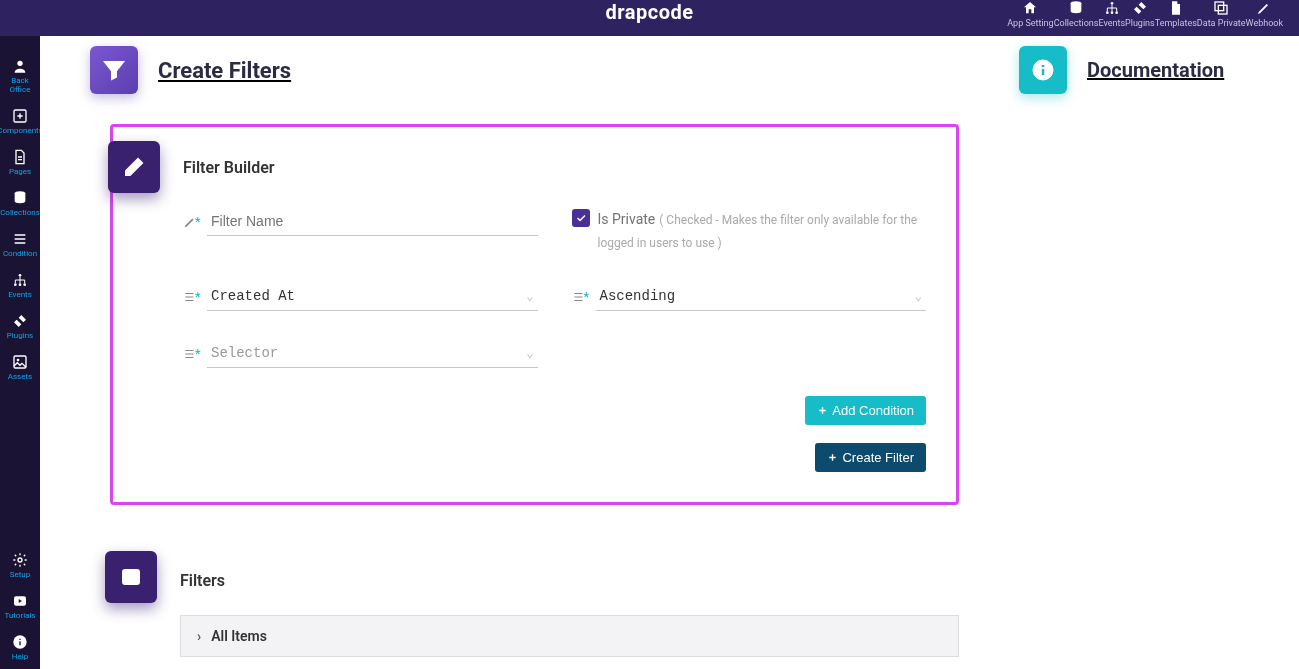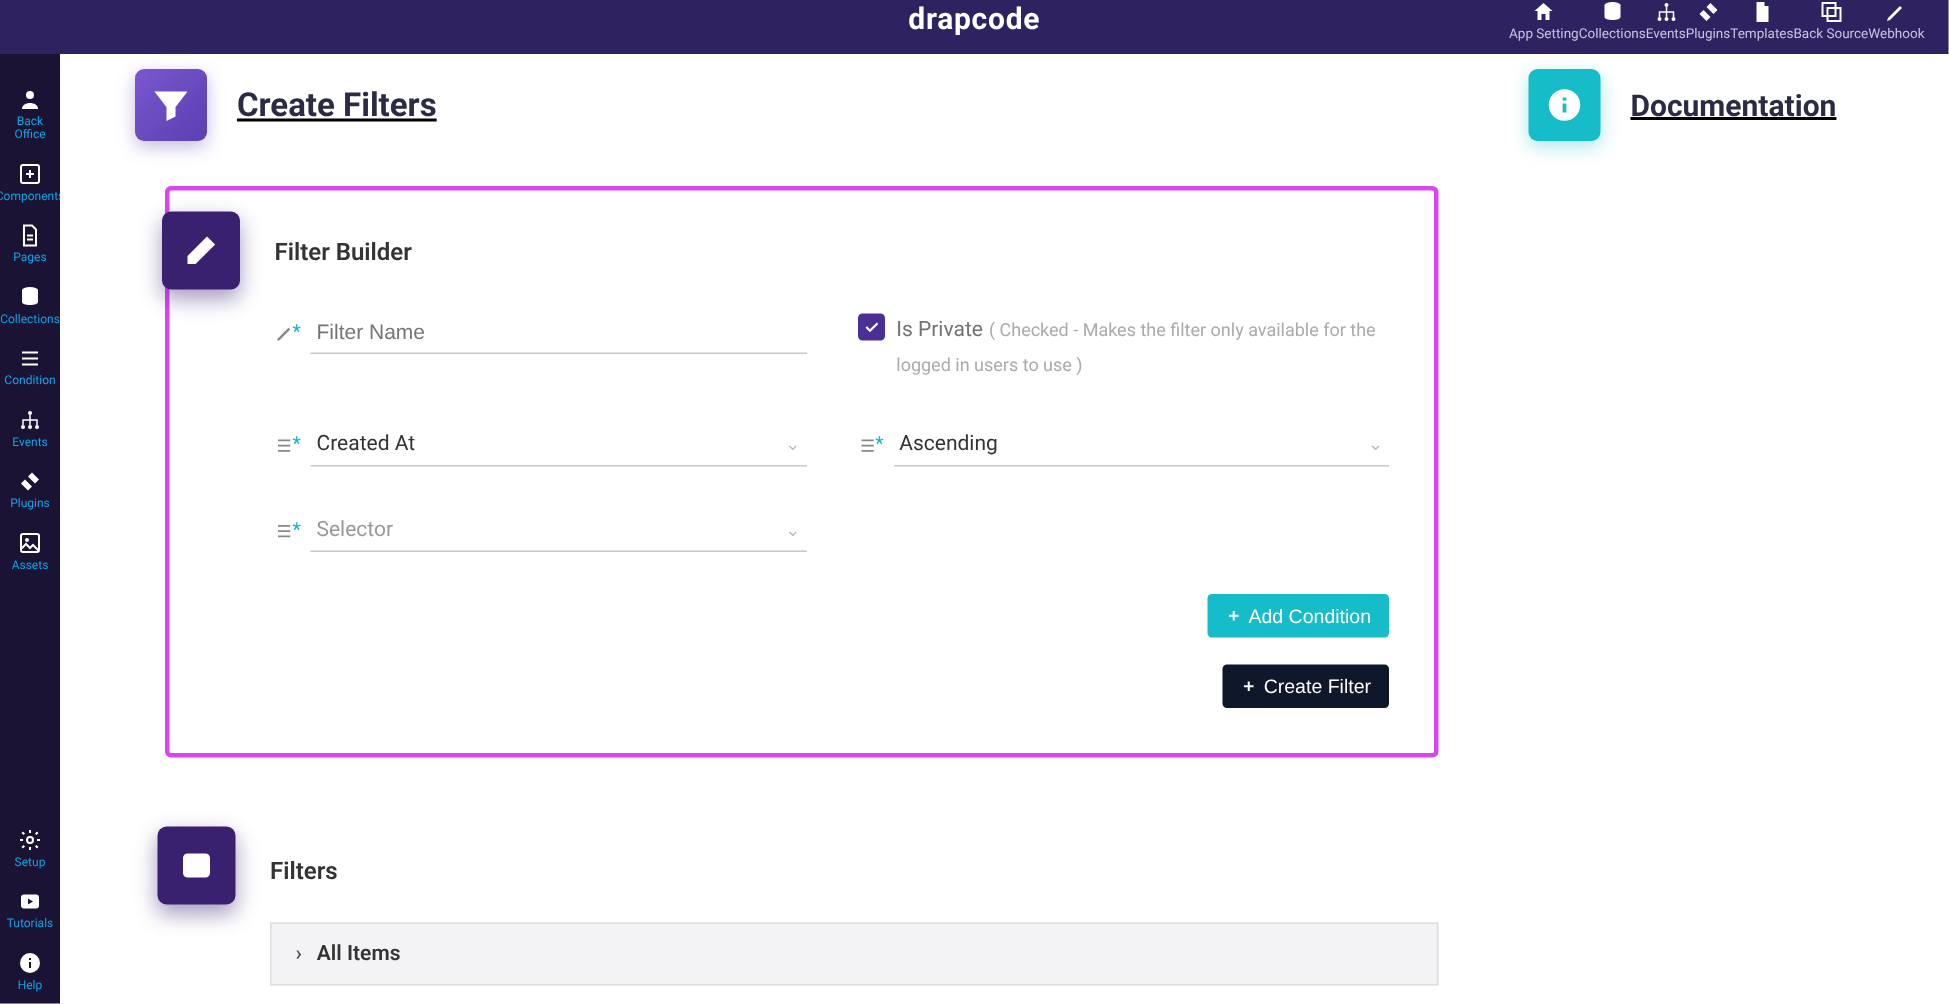--- a/index.html
+++ b/index.html
@@ -164,20 +164,21 @@
       background: transparent;
     }
     .field-select {
       flex: 1;
       position: relative;
       border-bottom: 1px solid #c7c7c7;
       padding: 6px 22px 6px 4px;
       font-size: 14px;
       color: #333;
       cursor: pointer;
+      font-family: Liberation Mono, monospace;
     }
     .field-select .chev {
       position: absolute;
       right: 4px;
       top: 50%;
       transform: translateY(-50%);
       color: #bbb;
       font-size: 12px;
     }
 
@@ -207,21 +208,21 @@
       border: none;
       padding: 7px 12px;
       font-size: 13px;
       border-radius: 3px;
       cursor: pointer;
       display: inline-flex;
       align-items: center;
       gap: 4px;
     }
     .btn-teal { background: #16bcc8; color: #fff; }
-    .btn-gray { background: #0f172a; color: #fff; cursor: default; }
+    .btn-gray { background: #0c4a6e; color: #fff; cursor: default; }
     .btn svg { width: 11px; height: 11px; fill: #fff; }
 
     .filters-card {
       margin-left: 20px;
       margin-right: 10px;
       position: relative;
       padding-left: 70px;
     }
     .filters-header { display: flex; align-items: center; height: 70px; }
     .filters-title { font-size: 16px; font-weight: 600; color: #333; }
@@ -280,21 +281,21 @@
       <svg viewBox="0 0 24 24">
           <path d="M6 2h8l4 4v16H6zM14 2v4h4"></path>
         </svg>
       <span>Templates</span>
     </div>
     <div class="topnav-item">
       <svg viewBox="0 0 24 24">
           <rect x="3" y="3" width="13" height="13" fill="none" stroke="#fff" stroke-width="2"></rect>
           <rect x="8" y="8" width="13" height="13" fill="none" stroke="#fff" stroke-width="2"></rect>
         </svg>
-      <span>Back Source</span>
+      <span>Data Private</span>
     </div>
     <div class="topnav-item">
       <svg viewBox="0 0 24 24">
           <path d="M3 21l3-1 12-12-2-2L4 18z"></path>
         </svg>
       <span>Webhook</span>
     </div>
   </div>
 </div>
 

